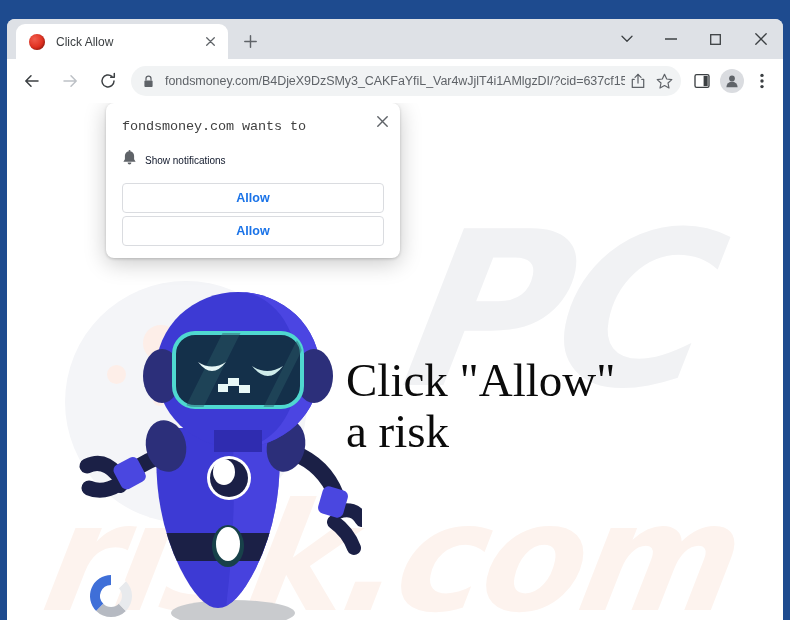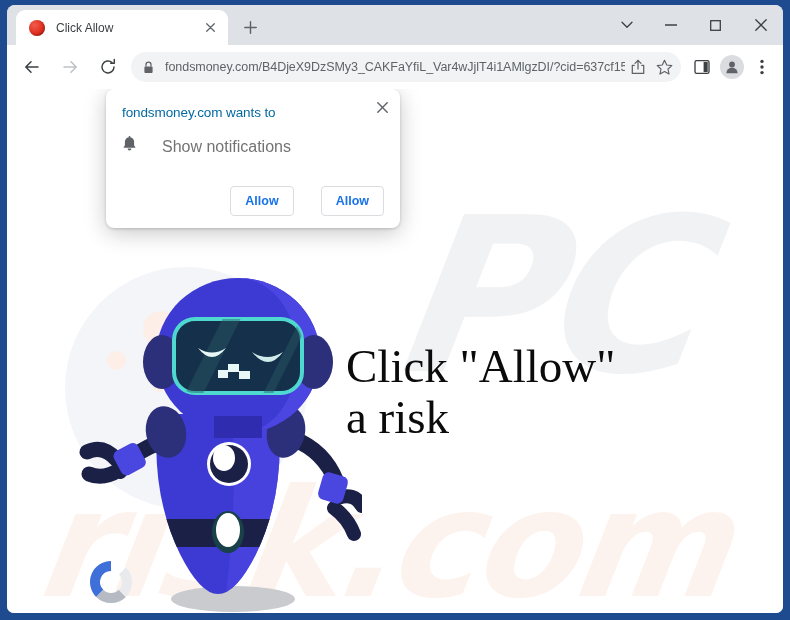--- a/index.html
+++ b/index.html
@@ -9,21 +9,21 @@
     background: #1e4b8f;
     overflow: hidden;
   }
 
   
   .window {
     position: absolute;
     left: 0; top: 0;
     width: 790px; height: 620px;
     background: #1e4b8f;
-    padding: 5px 7px 7px 7px;
+    padding: 19px 7px 7px 7px;
   }
   .chrome {
     position: relative;
     width: 776px; height: 608px;
     background: #dee1e6;
     border-radius: 8px 8px 7px 7px;
     overflow: hidden;
   }
 
   
@@ -225,39 +225,41 @@
     z-index: 40;
   }
   .popup-close {
     position: absolute;
     right: 9px; top: 9px;
     width: 18px; height: 18px;
     display: flex; align-items: center; justify-content: center;
   }
   .popup-title {
     font-size: 13.5px;
-    color: #0369a1;
+    color: #404040;
     padding-right: 22px;
     letter-spacing: -0.1px;
+    font-family: Liberation Mono, monospace;
   }
   .popup-perm {
     display: flex;
     align-items: center;
     margin-top: 16px;
   }
   .popup-perm-label {
-    margin-left: 25px;
-    font-size: 16px;
-    color: #737373;
+    margin-left: 8px;
+    font-size: 10px;
+    color: #0f172a;
   }
   .popup-actions {
-    margin-top: 29px;
+    margin-top: 12px;
     display: flex;
     justify-content: flex-end;
-    gap: 27px;
+    gap: 3px;
+    flex-direction: column;
   }
   .pbtn {
     min-width: 62px;
     height: 30px;
     padding: 0 14px;
     background: #ffffff;
     border: 1px solid #dadce0;
     border-radius: 4px;
     color: #1a73e8;
     font-size: 12.5px;

